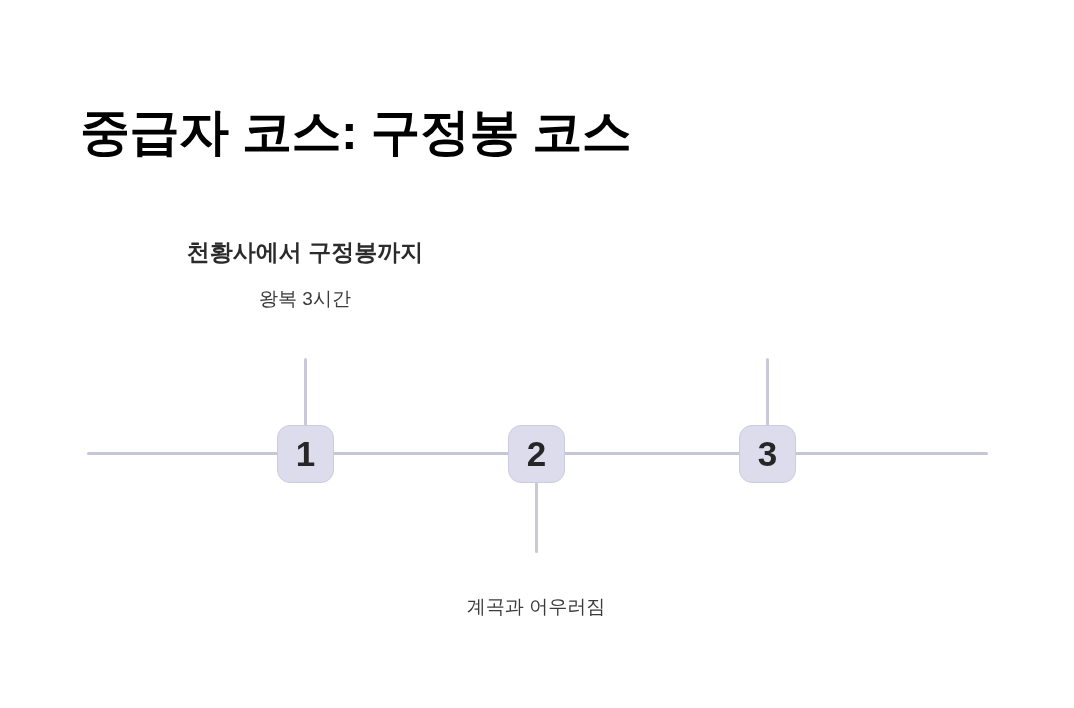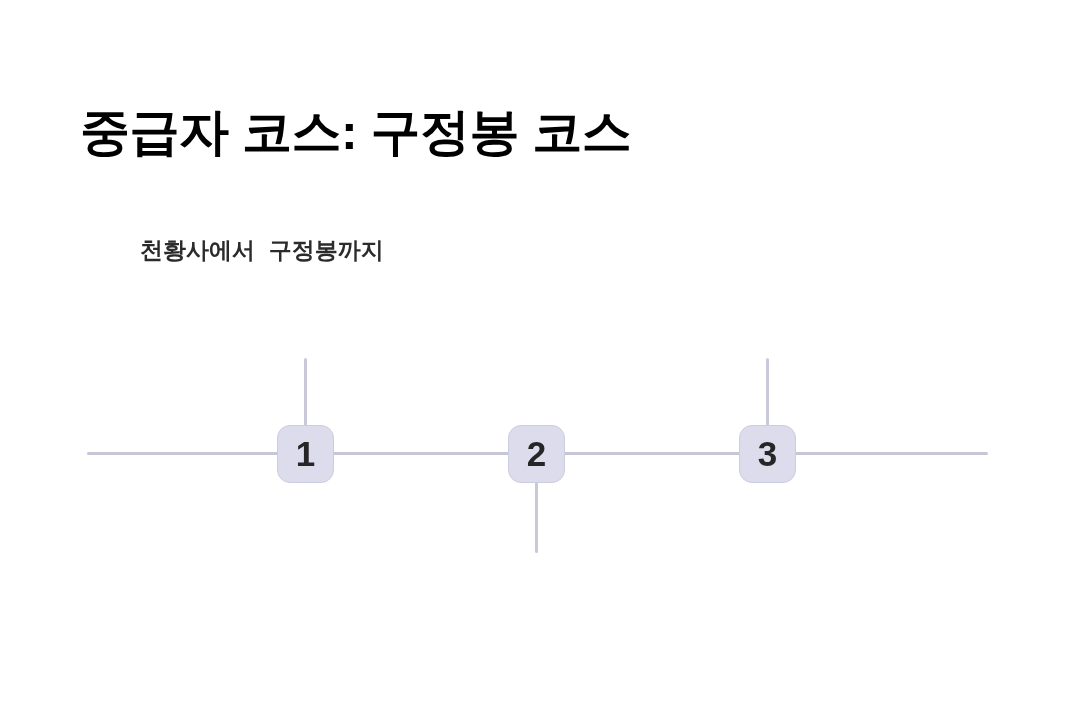--- a/index.html
+++ b/index.html
@@ -78,23 +78,22 @@
     background: #c9c9da;
     border-radius: 2px;
   }
   .stem-up-1   { left: 304px; top: 318px; height: 68px; }
   .stem-down-2 { left: 535px; top: 442px; height: 71px; }
   .stem-up-3   { left: 766px; top: 318px; height: 68px; }
 
   
   .label-group {
     position: absolute;
-    text-align: left;
+    text-align: center;
     width: 330px;
-    font-family: Liberation Mono, monospace;
   }
   .label-title {
     font-size: 23px;
     font-weight: 700;
     color: #2b2b2b;
     line-height: 1.25;
     white-space: nowrap;
   }
   .label-sub {
     font-size: 19px;
@@ -113,31 +112,33 @@
 <body>
 
 <div class="canvas">
 
   <div class="page-title">중급자 코스: 구정봉 코스</div>
 
   <div class="timeline-axis"></div>
 
   <div class="label-group lg1">
     <div class="label-title">천황사에서 구정봉까지</div>
+    <div class="label-sub">왕복 3시간</div>
   </div>
   <div class="stem stem-up-1"></div>
   <div class="milestone m1">
     <span class="milestone-number">1</span>
   </div>
 
   <div class="milestone m2">
     <span class="milestone-number">2</span>
   </div>
   <div class="stem stem-down-2"></div>
   <div class="label-group lg2">
+    <div class="label-sub">계곡과 어우러짐</div>
   </div>
 
   <div class="stem stem-up-3"></div>
   <div class="milestone m3">
     <span class="milestone-number">3</span>
   </div>
 
 </div>
 
 </body></html>

